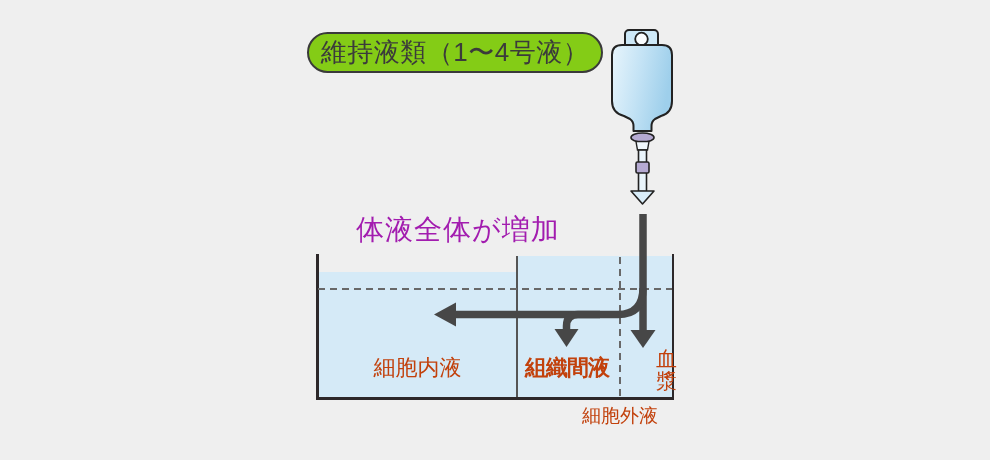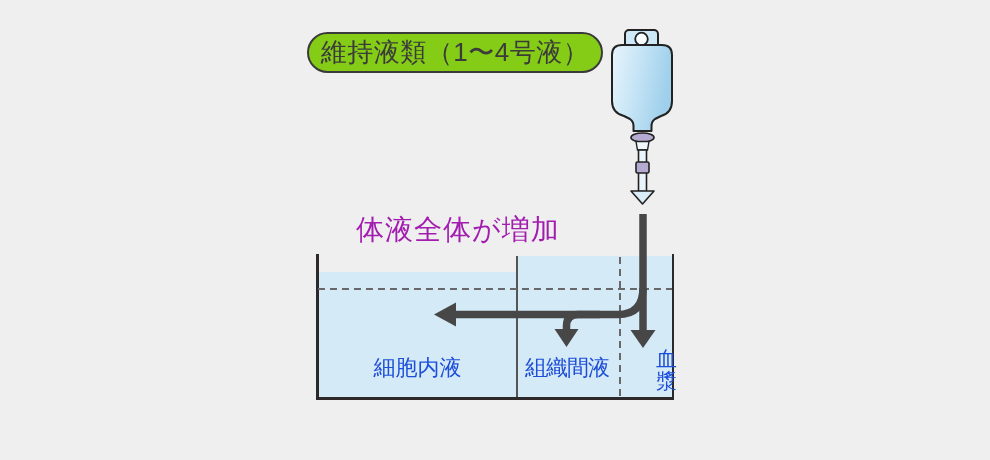--- a/index.html
+++ b/index.html
@@ -46,24 +46,24 @@
     left: 318px; top: 288px; width: 354px; height: 1.6px;
     background: repeating-linear-gradient(90deg, #686868 0 7px, transparent 7px 12px);
   }
   .dash-v {
     left: 619px; top: 257px; width: 1.6px; height: 140px;
     background: repeating-linear-gradient(180deg, #686868 0 7px, transparent 7px 12px);
   }
 
   
   .comp-label {
-    color: #1d4ed8; text-align: center; white-space: nowrap;
+    color: #c2410c; text-align: center; white-space: nowrap;
   }
   .label-intracellular { left: 318px; top: 353px; width: 199px; font-size: 22px; }
-  .label-interstitial  { left: 514px; top: 353px; width: 106px; font-size: 22px; letter-spacing: -1px; }
+  .label-interstitial  { left: 514px; top: 353px; width: 106px; font-size: 22px; letter-spacing: -1px; font-weight: bold; }
   .label-plasma        { left: 620px; top: 348px; width: 52px;  font-size: 21px; }
   .label-plasma span {
     display: inline-block; width: 23px; word-break: break-all;
     line-height: 22px; white-space: normal; margin-left: 35px;
   }
   .label-extracellular { left: 517px; top: 403px; width: 206px; font-size: 19px; }
 
   svg.overlay { left: 0; top: 0; pointer-events: none; }
 </style>
 </head>
@@ -122,14 +122,15 @@
       <polygon points="456,302.5 456,326.5 434,314.5"></polygon>
       <polygon points="554.5,329 578.5,329 566.5,347"></polygon>
     </g>
   </svg>
 
   <div class="abs comp-label label-intracellular">細胞内液</div>
   <div class="abs comp-label label-interstitial">組織間液</div>
   <div class="abs comp-label label-plasma">
     <span>血漿</span>
   </div>
+  <div class="abs comp-label label-extracellular">細胞外液</div>
 
 </div>
 
 </body></html>

